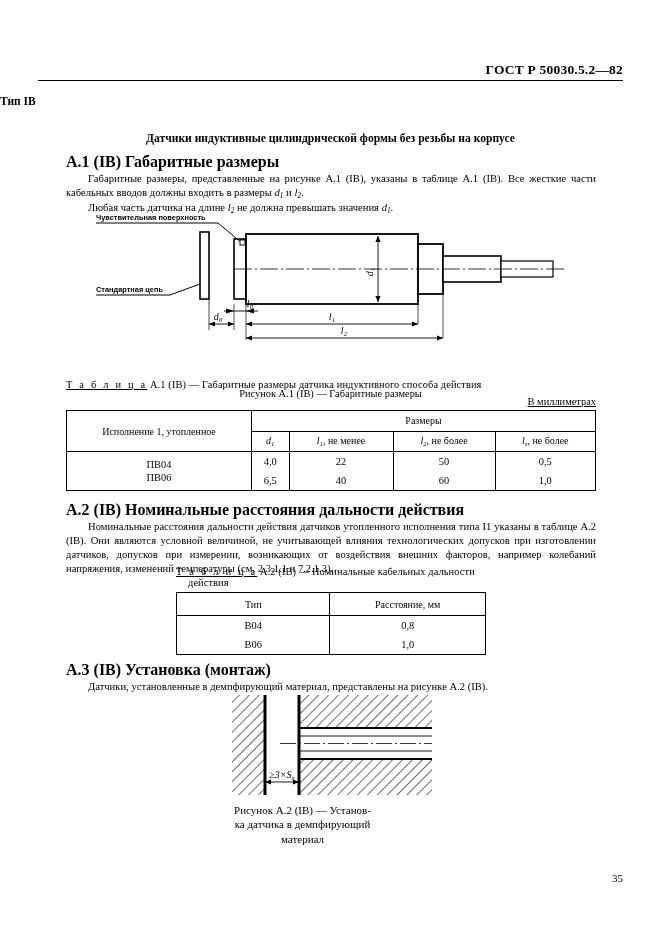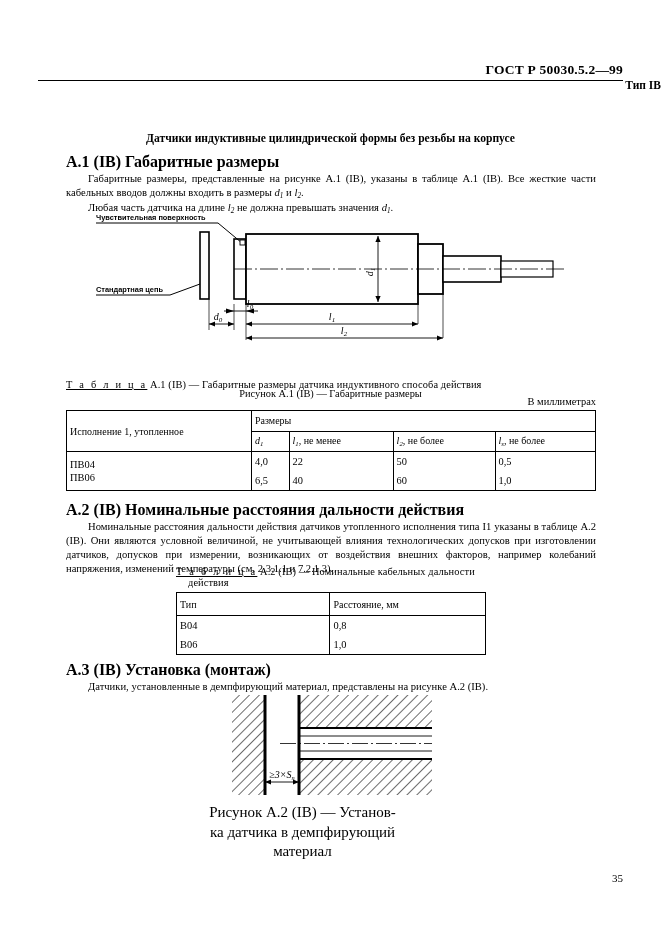--- a/index.html
+++ b/index.html
@@ -37,24 +37,24 @@
     position: absolute;
     top: 80px;
     left: 38px;
     right: 38px;
     border-bottom: 1.4px solid #000;
   }
 
   
   .type-title {
     position: absolute;
-    top: 79px;
+    top: 95px;
     left: 0;
     width: 661px;
-    text-align: right;
+    text-align: left;
     font-weight: bold;
     font-size: 11.5px;
   }
   .main-title {
     position: absolute;
     top: 120px;
     left: 0;
     width: 661px;
     text-align: center;
     font-weight: bold;
@@ -116,21 +116,21 @@
   }
 
   
   table.gost {
     border-collapse: collapse;
     font-size: 10px;
     background: #fff;
   }
   table.gost td, table.gost th {
     border: 1px solid #000;
-    text-align: left;
+    text-align: center;
     font-weight: normal;
     padding: 2px 3px;
     margin-top: 25px;
   }
   table.gost .outer-l { border-left: 1.6px solid #000; }
   table.gost .outer-r { border-right: 1.6px solid #000; }
 
   #table-a1 {
     position: absolute;
     top: 410px;
@@ -159,21 +159,21 @@
     left: 232px;
     width: 200px;
     height: 108px;
   }
   .fig2-caption {
     position: absolute;
     top: 803px;
     left: 0;
     width: 605px;
     text-align: center;
-    font-size: 15px;
+    font-size: 11px;
     line-height: 1.3;
   }
 
   
   .page-num {
     position: absolute;
     bottom: 52px;
     right: 38px;
     font-size: 11px;
   }
@@ -188,21 +188,21 @@
     font-family: "Liberation Sans", sans-serif;
     font-size: 7.4px;
     font-weight: bold;
   }
 </style>
 </head>
 <body>
 
 <div class="page">
 
-  <div class="std-header">ГОСТ Р 50030.5.2—99</div>
+  <div class="std-header">ГОСТ Р 50030.5.2—82</div>
   <div class="header-rule"></div>
 
   <div class="type-title">Тип IВ</div>
   <div class="main-title">Датчики индуктивные цилиндрической формы без резьбы на корпусе</div>
 
   <div class="content" style="top:152px;">
     <div class="sec-head">A.1 (IВ) Габаритные размеры</div>
     <p class="para"><span>Габаритные размеры, представленные на рисунке А.1 (IВ), указаны в таблице А.1 (IВ). Все жесткие части кабельных вводов должны входить в размеры </span><span class="ital"><span>d</span><sub>1</sub></span><span> и </span><span class="ital"><span>l</span><sub>2</sub></span><span>.</span></p>
     <p class="para nojust"><span>Любая часть датчика на длине </span><span class="ital"><span>l</span><sub>2</sub></span><span> не должна превышать значения </span><span class="ital"><span>d</span><sub>1</sub></span><span>.</span></p>
   </div>
@@ -283,21 +283,21 @@
         <path d="M377,126 l-6,-2.4 l0,4.8 z" fill="#000" stroke="none"></path>
       </g>
       <text class="dimtext" x="278" y="122" text-anchor="middle">l<tspan font-size="7" dy="2">2</tspan></text>
     </svg>
   </div>
 
   <div class="fig1-caption">Рисунок А.1 (IВ) — Габаритные размеры</div>
 
   <div class="content" style="top:378px;">
     <div class="tbl-caption"><span class="spaced">Т а б л и ц а</span><span>  А.1 (IВ) — Габаритные размеры датчика индуктивного способа действия</span></div>
-    <div class="units-line" style="margin-top:4px;">В миллиметрах</div>
+    <div class="units-line" style="margin-top:4px;text-decoration:underline;">В миллиметрах</div>
   </div>
 
   <div id="table-a1">
     <table class="gost">
       <tbody>
         <tr>
           <td class="first-col outer-l" rowspan="2" style="height:36px;border-radius:19px;">Исполнение 1, утопленное</td>
           <td colspan="4" class="outer-r">Размеры</td>
         </tr>
         <tr>

